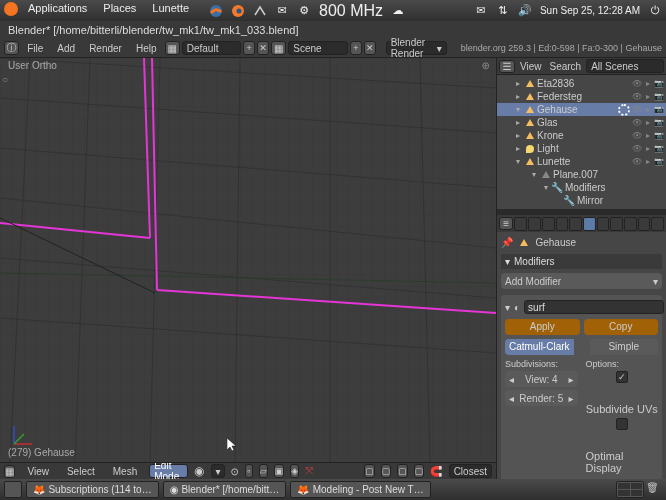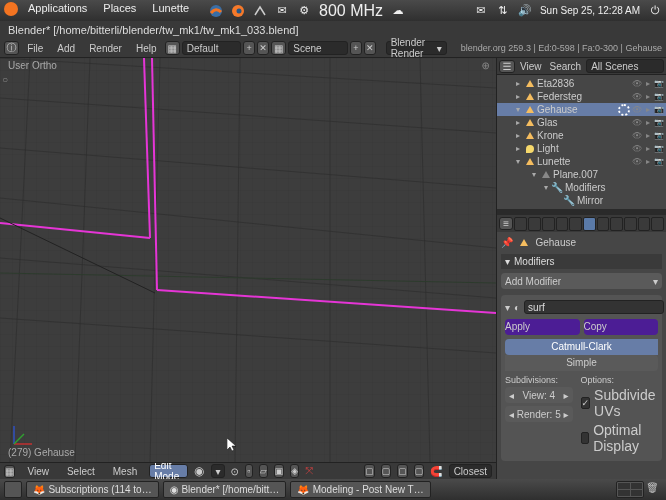--- a/index.html
+++ b/index.html
@@ -65,31 +65,31 @@
 .ptab.active { background: #5a7aa8; }
 .props-body { padding: 2px 4px; flex: 1; overflow: hidden; }
 .obj-pin { display: flex; align-items: center; gap: 4px; height: 16px; margin-bottom: 4px; }
 .panel-section { margin-bottom: 4px; }
 .panel-title { background: #3a3a3a; padding: 2px 4px; font-size: 10px; color: #ddd; display: flex; align-items: center; }
 .addmod { display: flex; align-items: center; background: #5a5a5a; border-radius: 4px; height: 16px; padding: 0 4px; margin: 4px 0; cursor: pointer; }
 .mod-box { background: #545454; border-radius: 4px; padding: 4px; margin-top: 6px; }
 .mod-header { display: flex; align-items: center; gap: 2px; height: 16px; }
 .mod-input { flex: 1; height: 14px; background: #333; border: 1px solid #222; border-radius: 3px; padding: 0 3px; color: #ddd; font-size: 10px; }
 .btn-row { display: flex; gap: 4px; margin-top: 4px; }
-.mod-btn { flex: 1; height: 16px; background: #4c1d95; border-radius: 4px; line-height: 16px; cursor: pointer; font-size: 10px; }
-.tab-row { display: flex; gap: 0; margin-top: 4px; flex-direction: column; }
+.mod-btn { flex: 1; height: 16px; background: #a16207; border-radius: 4px; text-align: center; line-height: 16px; cursor: pointer; font-size: 10px; }
+.tab-row { display: flex; gap: 16px; margin-top: 4px; }
 .tab-btn { flex: 1; height: 16px; text-align: center; line-height: 16px; cursor: pointer; font-size: 10px; background: #5a5a5a; }
 .tab-btn.active { background: #677da7; color: #fff; }
 .tab-btn:first-child { border-radius: 4px 0 0 4px; }
 .tab-btn:last-child { border-radius: 0 4px 4px 0; }
 .opts-grid { display: flex; gap: 8px; margin-top: 4px; }
 .opts-col { flex: 1; }
 .opt-label { font-size: 9px; color: #ccc; margin-bottom: 2px; }
 .spinner { height: 16px; background: #5a5a5a; border-radius: 4px; display: flex; align-items: center; justify-content: space-between; padding: 0 4px; margin-bottom: 3px; cursor: pointer; font-size: 10px; }
-.check-row { display: flex; align-items: center; gap: 4px; font-size: 14px; margin-bottom: 3px; }
+.check-row { display: flex; align-items: center; gap: 20px; font-size: 11px; margin-bottom: 3px; flex-direction: column; }
 .checkbox { width: 12px; height: 12px; background: #333; border: 1px solid #222; border-radius: 2px; }
 .checkbox.checked::after { content: "✓"; font-size: 9px; display:block; text-align:center; line-height:10px; }
 
 
 .taskbar { height: 21px; background: linear-gradient(#4a4a4a, #2f2f2f); display: flex; align-items: center; padding: 0 4px; gap: 4px; }
 .task-btn { height: 17px; background: #555; border: 1px solid #222; border-radius: 2px; padding: 0 6px; display: flex; align-items: center; gap: 3px; font-size: 10px; color: #ddd; cursor: pointer; }
 .show-desktop { width: 18px; height: 17px; background: #555; border: 1px solid #222; border-radius: 2px; cursor: pointer; }
 .ws-switcher { width: 28px; height: 17px; background: #555; border: 1px solid #222; border-radius: 2px; margin-left: 2px; display: grid; grid-template-columns: 1fr 1fr; grid-template-rows: 1fr 1fr; gap: 1px; padding: 1px; }
 .ws-cell { background: #333; }
 .trash-icon { width: 16px; height: 16px; margin-left: auto; }

